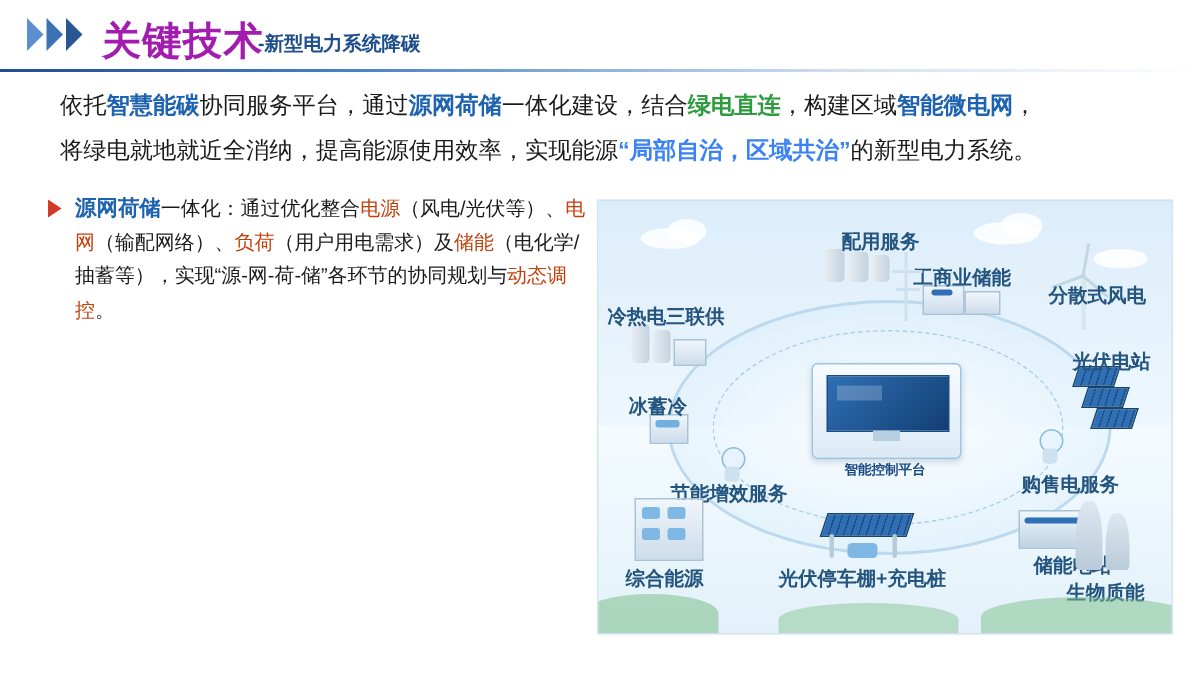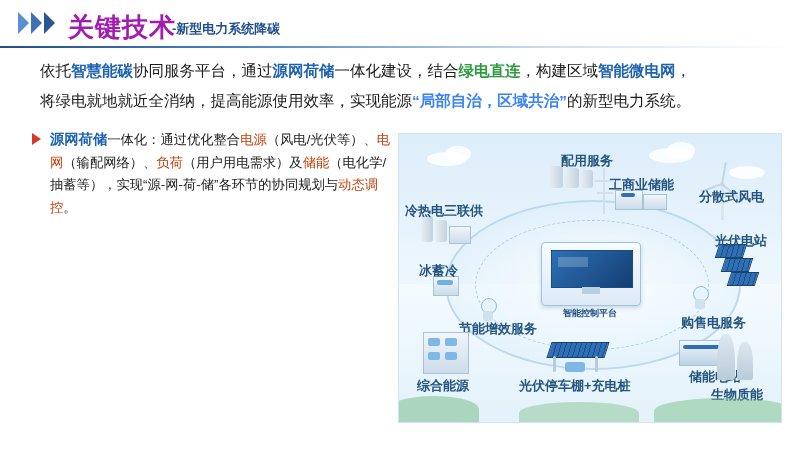--- a/index.html
+++ b/index.html
@@ -217,21 +217,21 @@
   <div class="node" style="left:34px;top:142px;">
     <div class="bldg" style="left:0;top:0;width:24px;height:18px;"></div>
     <div class="box" style="left:4px;top:4px;width:16px;height:5px;background:#6fb0e0;"></div>
   </div>
   <div class="lbl" style="left:20px;top:128px;">冰蓄冷</div>
 
   <div class="node" style="left:82px;top:164px;">
     <div class="pin" style="left:0;top:0;"></div>
     <div class="box" style="left:2px;top:13px;width:10px;height:10px;background:#cfe0ee;border-radius:3px;"></div>
   </div>
-  <div class="lbl" style="left:60px;top:186px;">节能增效服务</div>
+  <div class="lbl" style="left:48px;top:186px;">节能增效服务</div>
 
   <div class="node" style="left:294px;top:152px;">
     <div class="pin" style="left:0;top:0;"></div>
     <div class="box" style="left:2px;top:13px;width:10px;height:10px;background:#cfe0ee;border-radius:3px;"></div>
   </div>
   <div class="lbl" style="left:282px;top:180px;">购售电服务</div>
 
   <div class="node" style="left:280px;top:206px;">
     <div class="bldg" style="left:0;top:0;width:48px;height:24px;background:linear-gradient(to bottom,#f2f8fc,#bcd2e4);"></div>
     <div class="box" style="left:4px;top:5px;width:40px;height:4px;background:#2f6fb5;"></div>

